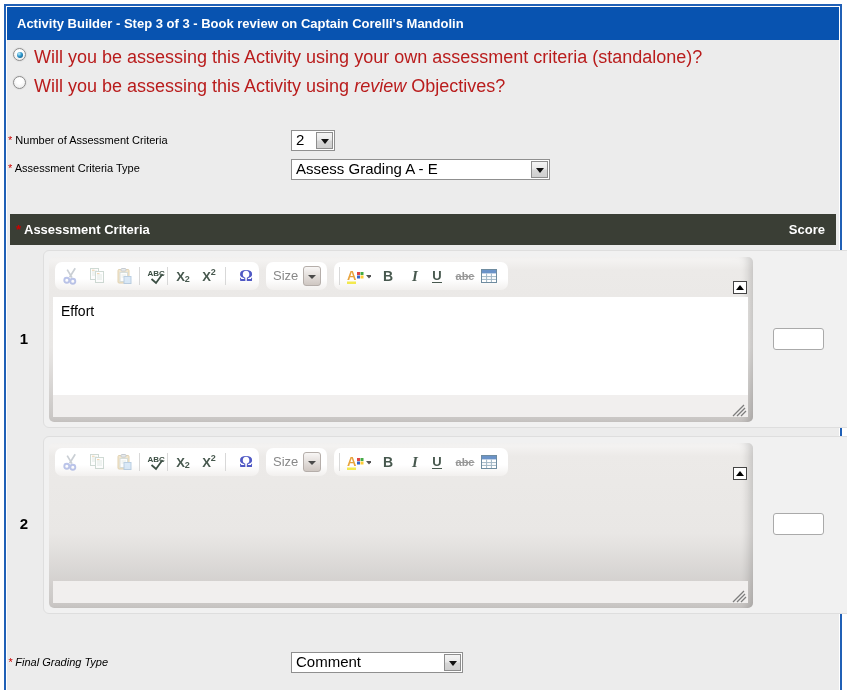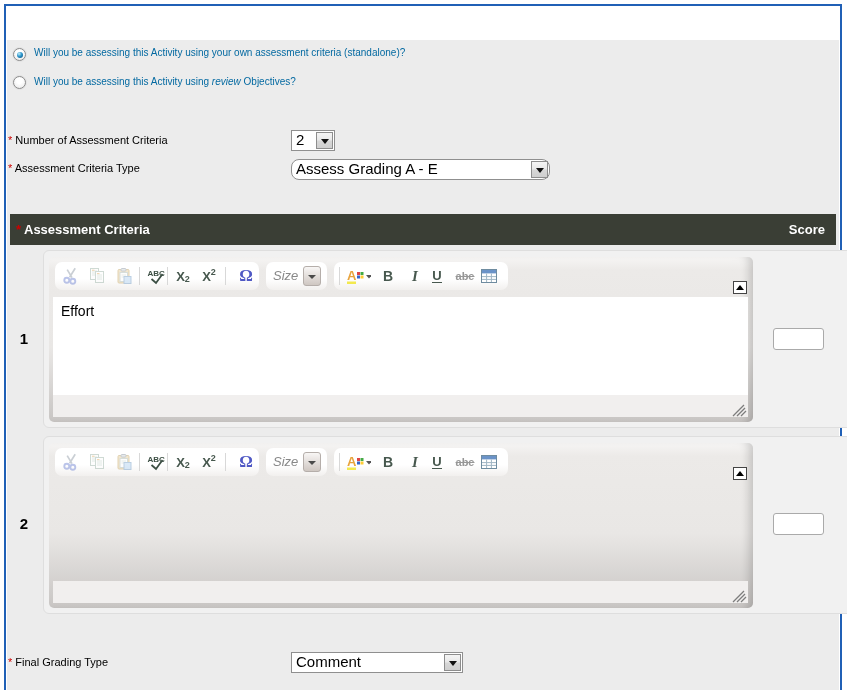--- a/index.html
+++ b/index.html
@@ -12,21 +12,21 @@
     line-height:33px; padding-left:10px; }
   .main { position:absolute; left:1px; top:34px; width:832px; height:666px;
     background:#ececec; }
   .lbl { position:absolute; font-size:11px; color:#000; white-space:nowrap; }
   .ast { color:#cc0000; }
   .radio { position:absolute; width:13px; height:13px; border-radius:50%;
     border:1px solid #8b8b8b; background:radial-gradient(circle at 50% 35%, #ffffff 30%, #ededed 80%, #dcdcdc);
     box-shadow:0 0 0 1px #e3e3e3; }
   .radio .dot { position:absolute; left:2.5px; top:2.5px; width:6px; height:6px; border-radius:50%;
     background:radial-gradient(circle at 35% 30%, #a8dff2 8%, #2e96cc 45%, #0d5987 90%); }
-  .rlbl { position:absolute; font-size:10px; color:#0369a1; white-space:nowrap; }
+  .rlbl { position:absolute; font-size:18px; color:#b91c1c; white-space:nowrap; }
   .sel { position:absolute; background:#fff; border:1px solid #8f8f8f;
     font-size:15px; color:#000; }
   .sel .tx { position:absolute; left:4px; top:0; line-height:17px; white-space:nowrap; }
   .sel .btn { position:absolute; top:1px; right:1px; bottom:1px; width:17px;
     border:1px solid #8d8d8d; background:linear-gradient(#f4f4f4, #e8e8e8 48%, #d7d7d7 52%, #cfcfcf); }
   .sel .btn::after { content:''; position:absolute; left:50%; top:50%; margin:-2px 0 0 -4px;
     border:4px solid transparent; border-top:5px solid #111; border-bottom:0; width:0; height:0; }
   .darkbar { position:absolute; left:10px; top:214px; width:826px; height:31px;
     background:#3a3e35; color:#fff; font-size:13px; font-weight:bold; line-height:31px; }
   .edrow { position:absolute; left:43px; width:836px; height:178px;
@@ -47,53 +47,54 @@
   .edcontent { position:absolute; left:9px; top:46px; width:695px; height:98px; background:#fff;
     font-size:14px; color:#000; padding:6px 8px; }
   .edbottom { position:absolute; left:9px; top:144px; width:695px; height:22px; background:#f1efee; }
   .num { position:absolute; left:14px; width:20px; text-align:center; font-size:15px; font-weight:bold; }
   .score { position:absolute; left:773px; width:51px; height:22px; background:#fff;
     border:1px solid #aaa; border-radius:3px; }
   .dis { opacity:0.55; }
   .xsub { font-size:13px; font-weight:bold; color:#47584e; }
   .xsub small { font-size:9px; font-weight:bold; }
   .omega { font-size:17px; font-weight:bold; color:#4f58c4; font-family:"Liberation Serif", serif; }
-  .szlbl { position:absolute; font-size:13px; font-style:italic; color:#888; }
+  .szlbl { position:absolute; font-size:13px; color:#888; }
   .szbtn { position:absolute; width:18px; height:20px; border-radius:3px; border:1px solid #b5aeaa;
     background:linear-gradient(#f8f6f5, #cfc7c2); }
   .szbtn::after { content:''; position:absolute; left:4px; top:8px; width:0; height:0;
     border-left:4px solid transparent; border-right:4px solid transparent;
     border-top:4px solid #4a4a4a; }
   .bico { font-size:14px; font-weight:bold; color:#47584e; }
   .iico { font-size:15px; font-weight:bold; font-style:italic; color:#47584e;
     font-family:"Liberation Serif", serif; }
   .uico { font-size:13px; font-weight:bold; color:#47584e; border-bottom:1px solid #47584e;
     line-height:13px; }
   .strik { font-size:11px; font-weight:bold; color:#979797; text-decoration:line-through; }
 </style>
 </head>
 <body>
 <div class="frame">
+  <div class="hd">Activity Builder - Step 3 of 3 - Book review on Captain Corelli's Mandolin</div>
   <div class="main"></div>
 </div>
 
 <div class="radio" style="left:13px; top:48px;">
     <span class="dot"></span>
   </div>
 <div class="rlbl" style="left:34px; top:47px;">Will you be assessing this Activity using your own assessment criteria (standalone)?</div>
 <div class="radio" style="left:13px; top:76px;"></div>
 <div class="rlbl" style="left:34px; top:76px;">Will you be assessing this Activity using <i>review</i> Objectives?</div>
 
 <div class="lbl" style="left:8px; top:134px;"><span class="ast">*</span> Number of Assessment Criteria</div>
 <div class="sel" style="left:291px; top:130px; width:44px; height:21px;">
     <span class="tx">2</span>
     <span class="btn"></span>
   </div>
 <div class="lbl" style="left:8px; top:162px;"><span class="ast">*</span> Assessment Criteria Type</div>
-<div class="sel" style="left:291px; top:159px; width:259px; height:21px;border-radius:8px;">
+<div class="sel" style="left:291px; top:159px; width:259px; height:21px;">
     <span class="tx">Assess Grading A - E</span>
     <span class="btn"></span>
   </div>
 
 <div class="darkbar">
     <span style="position:absolute; left:6px;"><span class="ast">*</span></span>
     <span style="position:absolute; left:14px;">Assessment Criteria</span>
     <span style="position:absolute; right:11px;">Score</span>
   </div>
 
@@ -256,17 +257,17 @@
   <div class="collapse" style="left:689px; top:30px;"></div>
   <div class="edbottom">
       <svg style="position:absolute; right:1px; bottom:0px;" width="15" height="13" viewBox="0 0 15 13">
         <path d="M1 12 L12 1 M5 12 L13 4 M9 12 L14 7" stroke="#7d7d7d" stroke-width="1.3"></path>
       </svg>
     </div>
 </div>
 <div class="num" style="top:515px;">2</div>
 <div class="score" style="top:513px;"></div>
 
-<div class="lbl" style="left:8px; top:656px;"><span class="ast">*</span> Final Grading Type</div>
+<div class="lbl" style="left:8px; top:656px;font-style:italic;"><span class="ast">*</span> Final Grading Type</div>
 <div class="sel" style="left:291px; top:652px; width:172px; height:21px;">
     <span class="tx">Comment</span>
     <span class="btn"></span>
   </div>
 
 </body></html>

